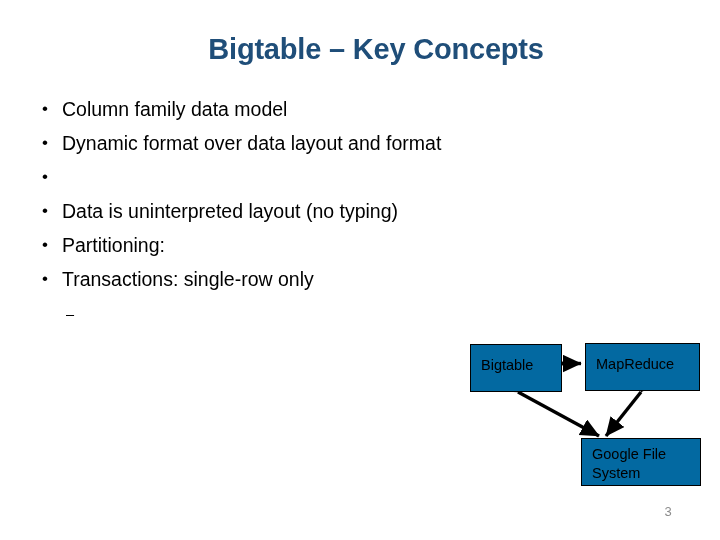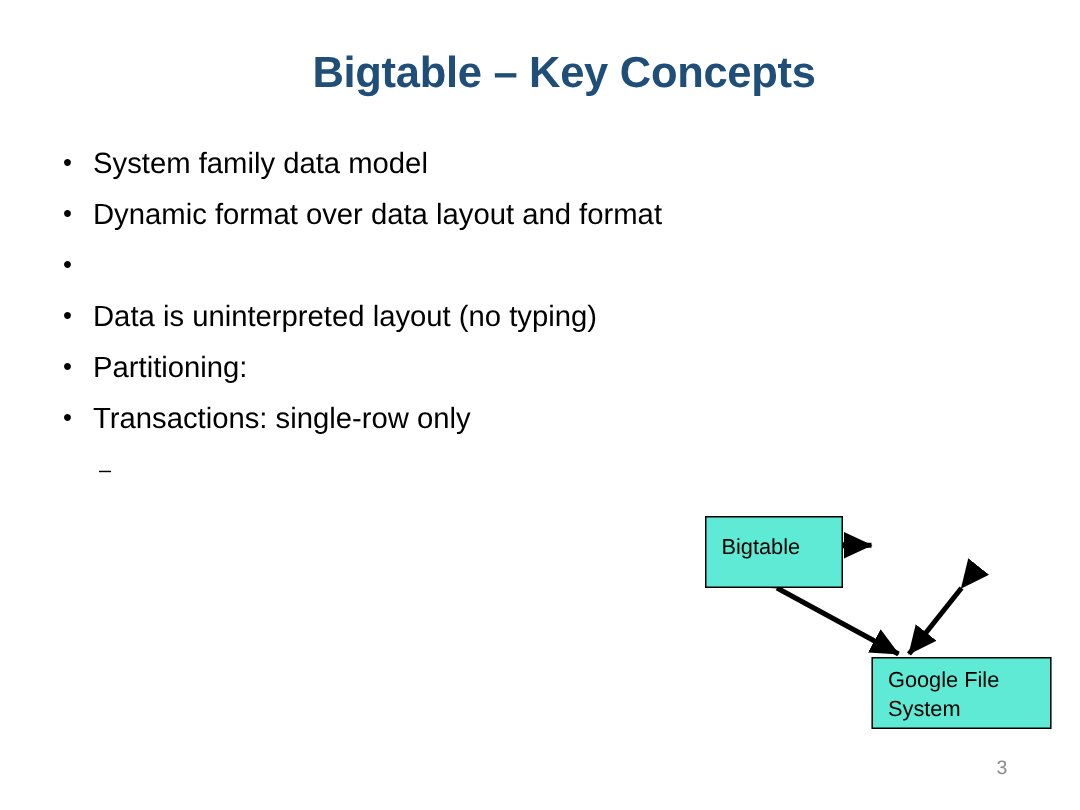--- a/index.html
+++ b/index.html
@@ -94,21 +94,21 @@
     position: absolute;
     left: 0;
     top: 0;
     width: 265px;
     height: 175px;
   }
   .dbox {
     position: absolute;
     box-sizing: border-box;
     border: 1.6px solid #000000;
-    background: #5eead4;
+    background: #0369a1;
     font-size: 14.5px;
     color: #000000;
     padding: 6px 0 0 10px;
     line-height: 19px;
     white-space: pre-line;
   }
   #box-bigtable {
     left: 15px;
     top: 14px;
     width: 92px;
@@ -146,21 +146,21 @@
 <body>
 
 <div id="slide">
 
   <div id="slide-title">Bigtable – Key Concepts</div>
 
   <div id="bullet-list">
 
     <div class="bullet-row">
       <span class="bullet-mark">•</span>
-      <span>System family data model</span>
+      <span>Column family data model</span>
     </div>
 
     <div class="bullet-row">
       <span class="bullet-mark">•</span>
       <span>Dynamic format over data layout and format</span>
     </div>
 
     <div class="bullet-row">
       <span class="bullet-mark">•</span>
     </div>
@@ -199,20 +199,21 @@
 
       <line x1="111" y1="33.5" x2="126" y2="33.5" stroke="#000000" stroke-width="3.4" marker-start="url(#ah)" marker-end="url(#ah)"></line>
 
       <line x1="63" y1="62" x2="144" y2="106" stroke="#000000" stroke-width="3.4" marker-start="url(#ah)" marker-end="url(#ah)"></line>
 
       <line x1="186" y1="62" x2="151" y2="106" stroke="#000000" stroke-width="3.4" marker-start="url(#ah)" marker-end="url(#ah)"></line>
     </svg>
 
     <div class="dbox" id="box-bigtable">Bigtable</div>
 
+    <div class="dbox" id="box-mapreduce">MapReduce</div>
 
     <div class="dbox" id="box-gfs">Google File
 System</div>
 
   </div>
 
   <div id="page-number">3</div>
 
 </div>
 

